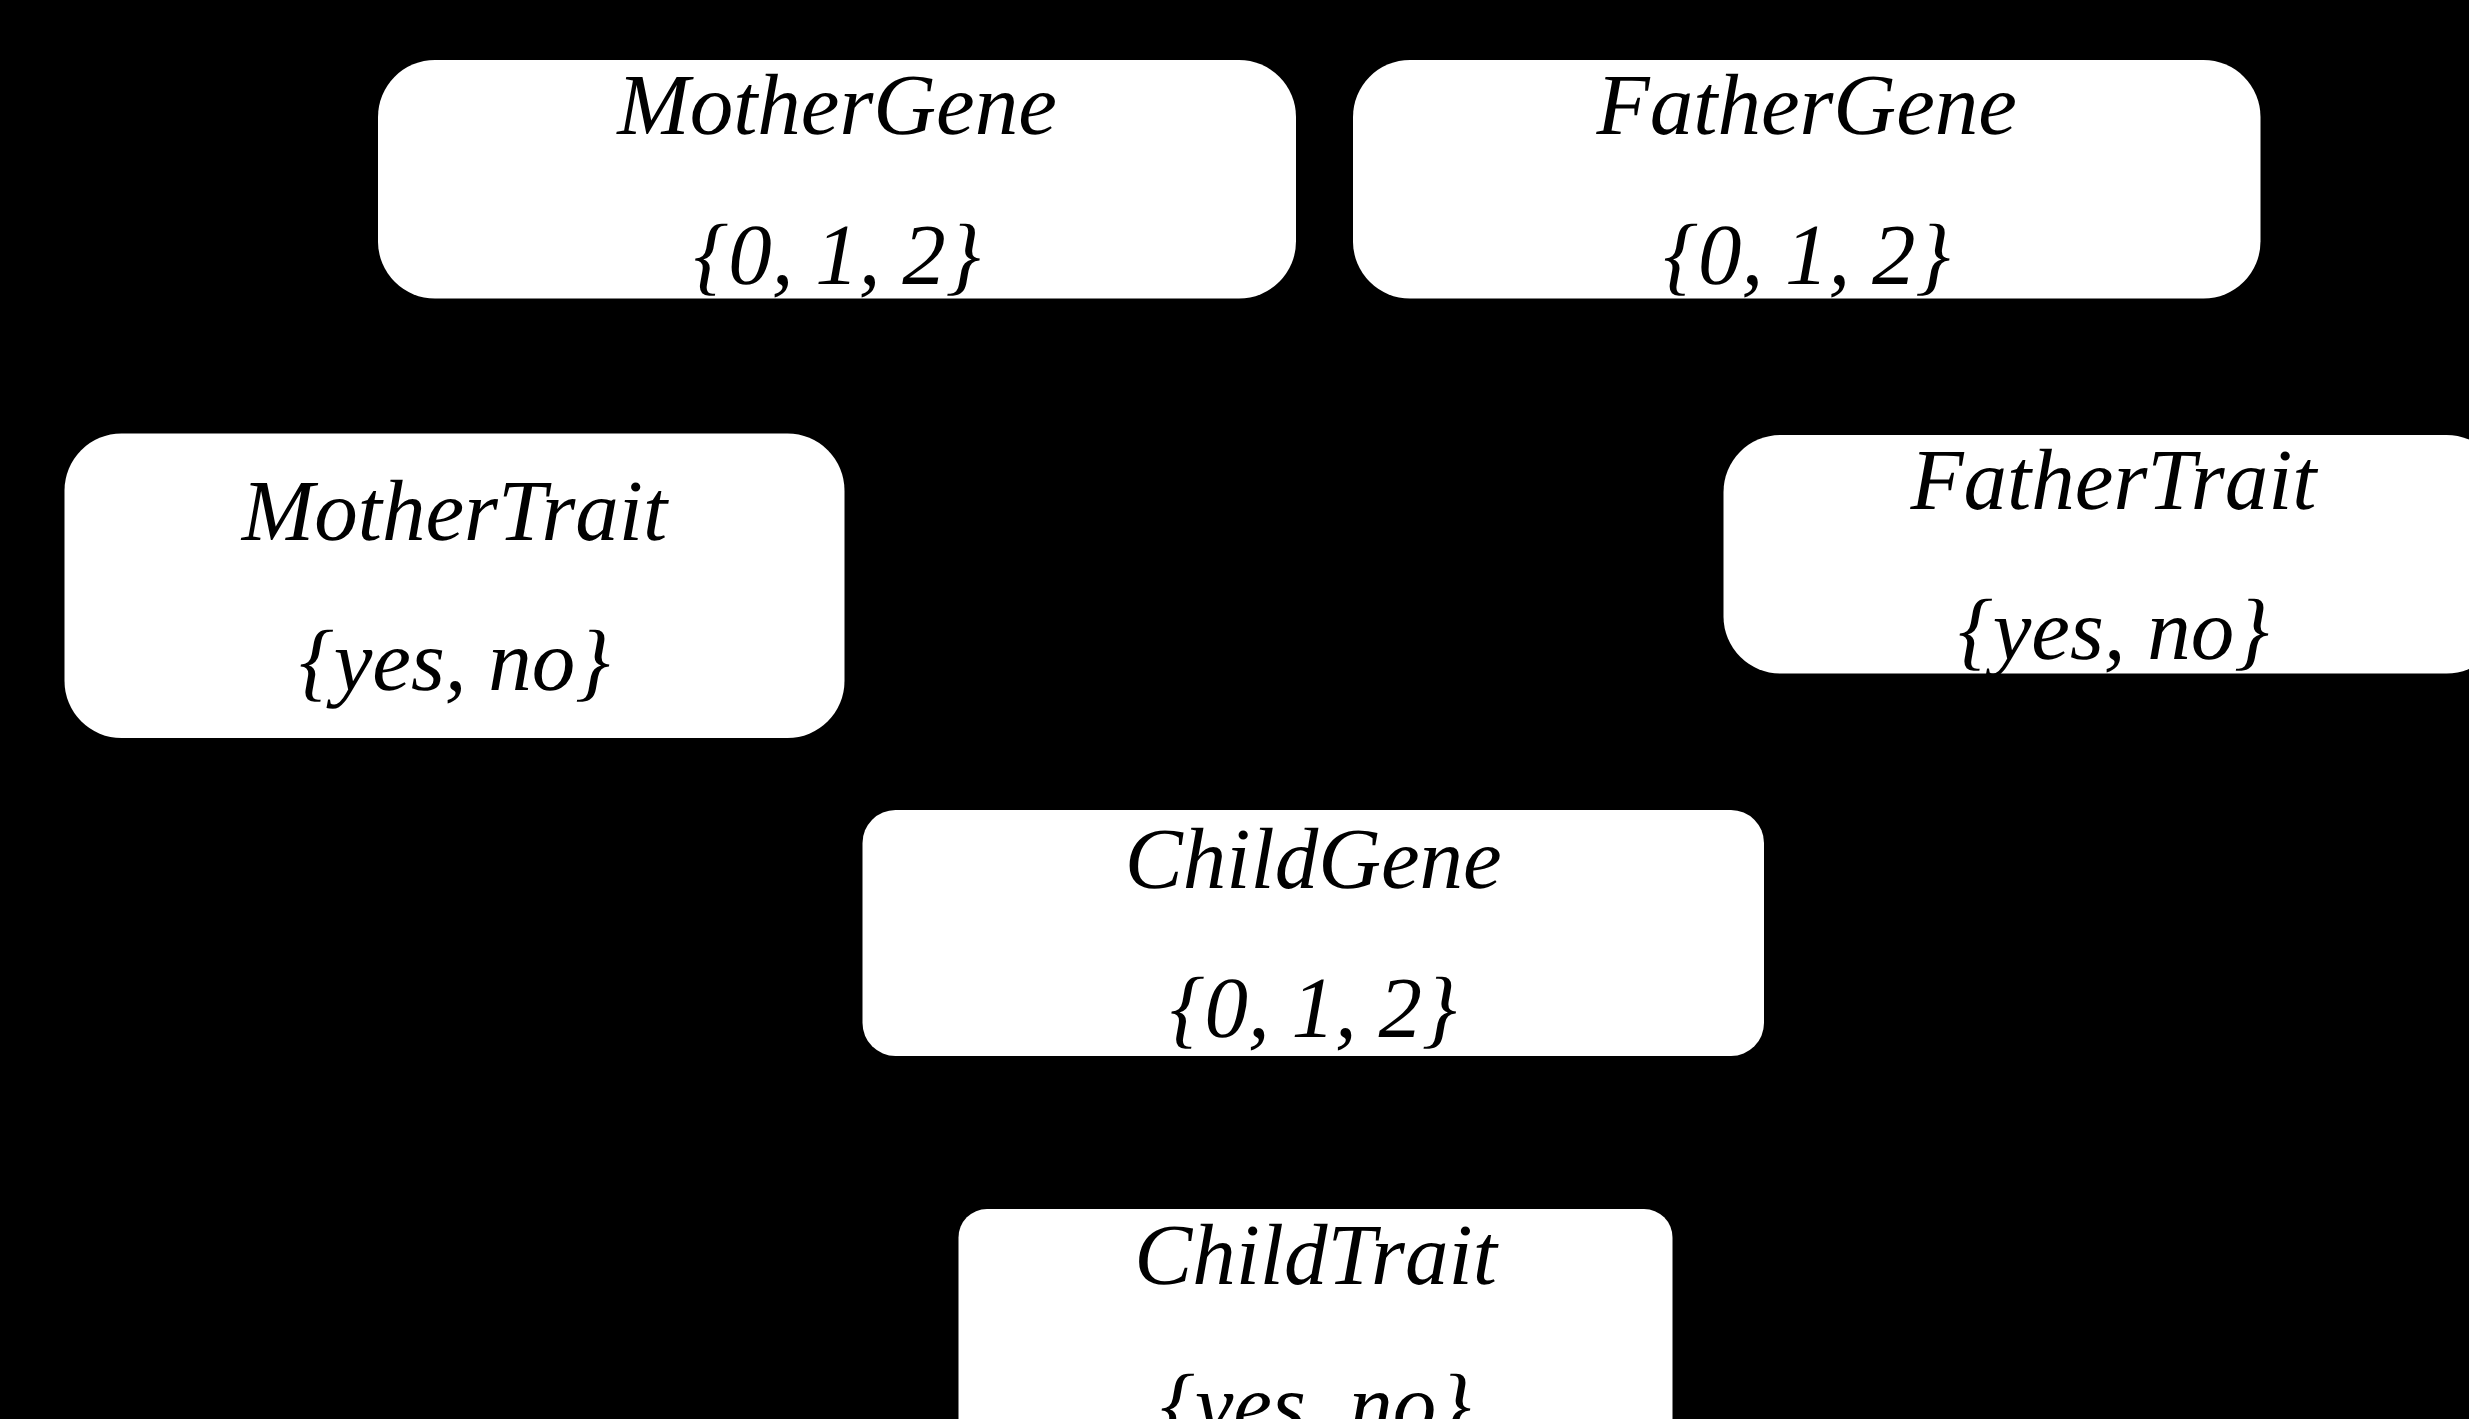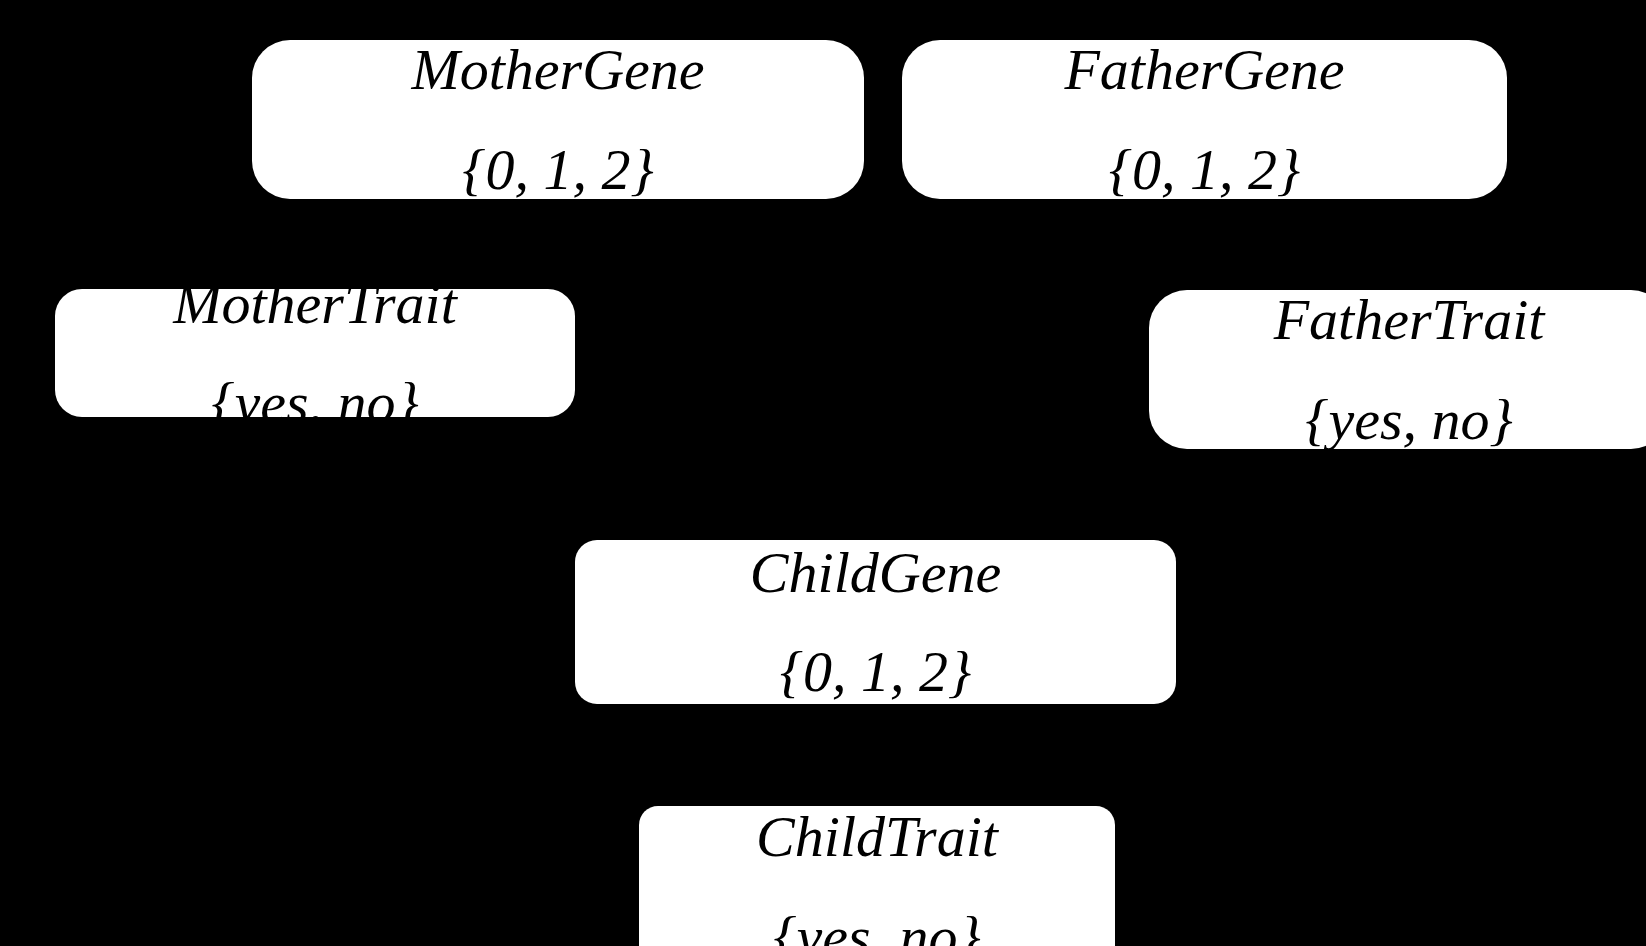--- a/index.html
+++ b/index.html
@@ -34,21 +34,21 @@
     font-style: italic;
     font-size: 58px;
     line-height: 1.16;
   }
   .node-label, .node-domain {
     white-space: nowrap;
   }
   
   #node-mother-gene  { left: 220px;  top: 8px;   width: 612px; height: 159px; }
   #node-father-gene  { left: 870px;  top: 8px;   width: 605px; height: 159px; align-items: center; }
-  #node-mother-trait { left: 23px;   top: 257px; width: 520px; height: 128px; border-radius: 27px; }
+  #node-mother-trait { left: 11px;   top: 257px; width: 520px; height: 203px; }
   #node-father-trait { left: 1117px; top: 258px; width: 520px; height: 159px; }
   #node-child-gene   { left: 543px;  top: 508px; width: 601px; height: 164px; border-radius: 22px; }
   #node-child-trait  { left: 607px;  top: 774px; width: 476px; height: 161px; border-radius: 19px; }
 </style>
 </head>
 <body>
 
 <div class="stage">
 
   <div class="node" id="node-mother-gene">

